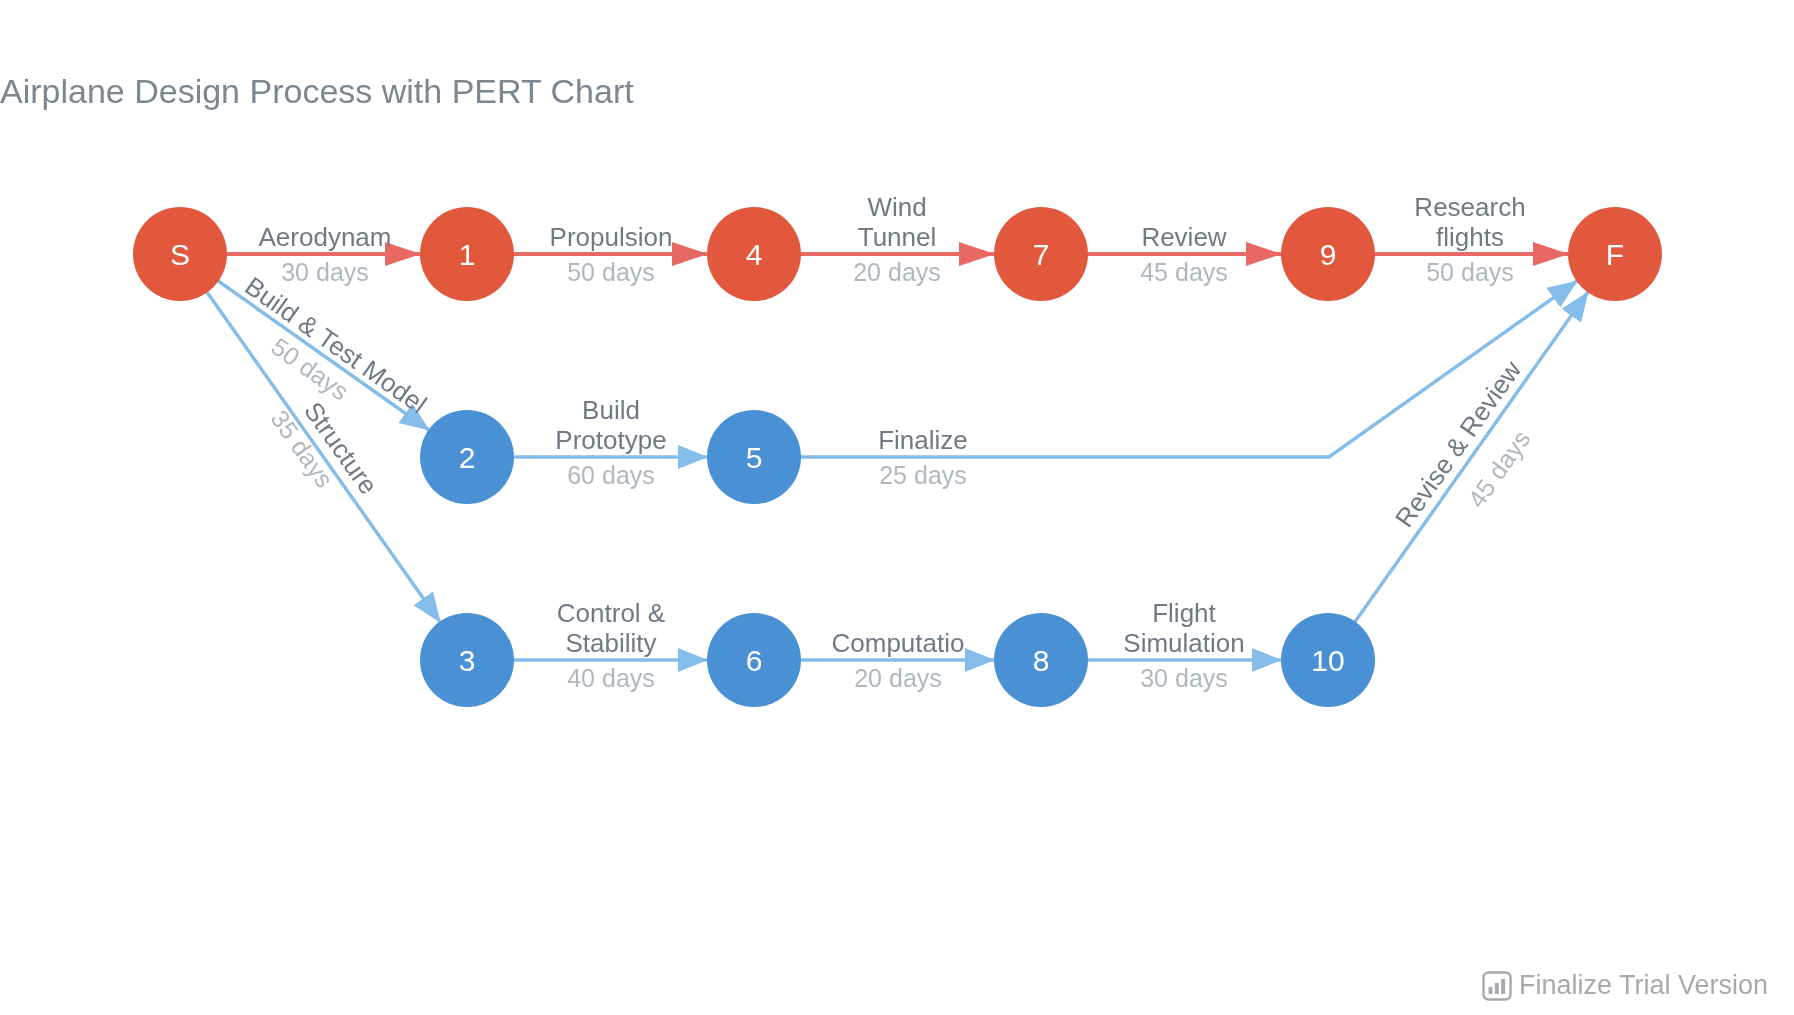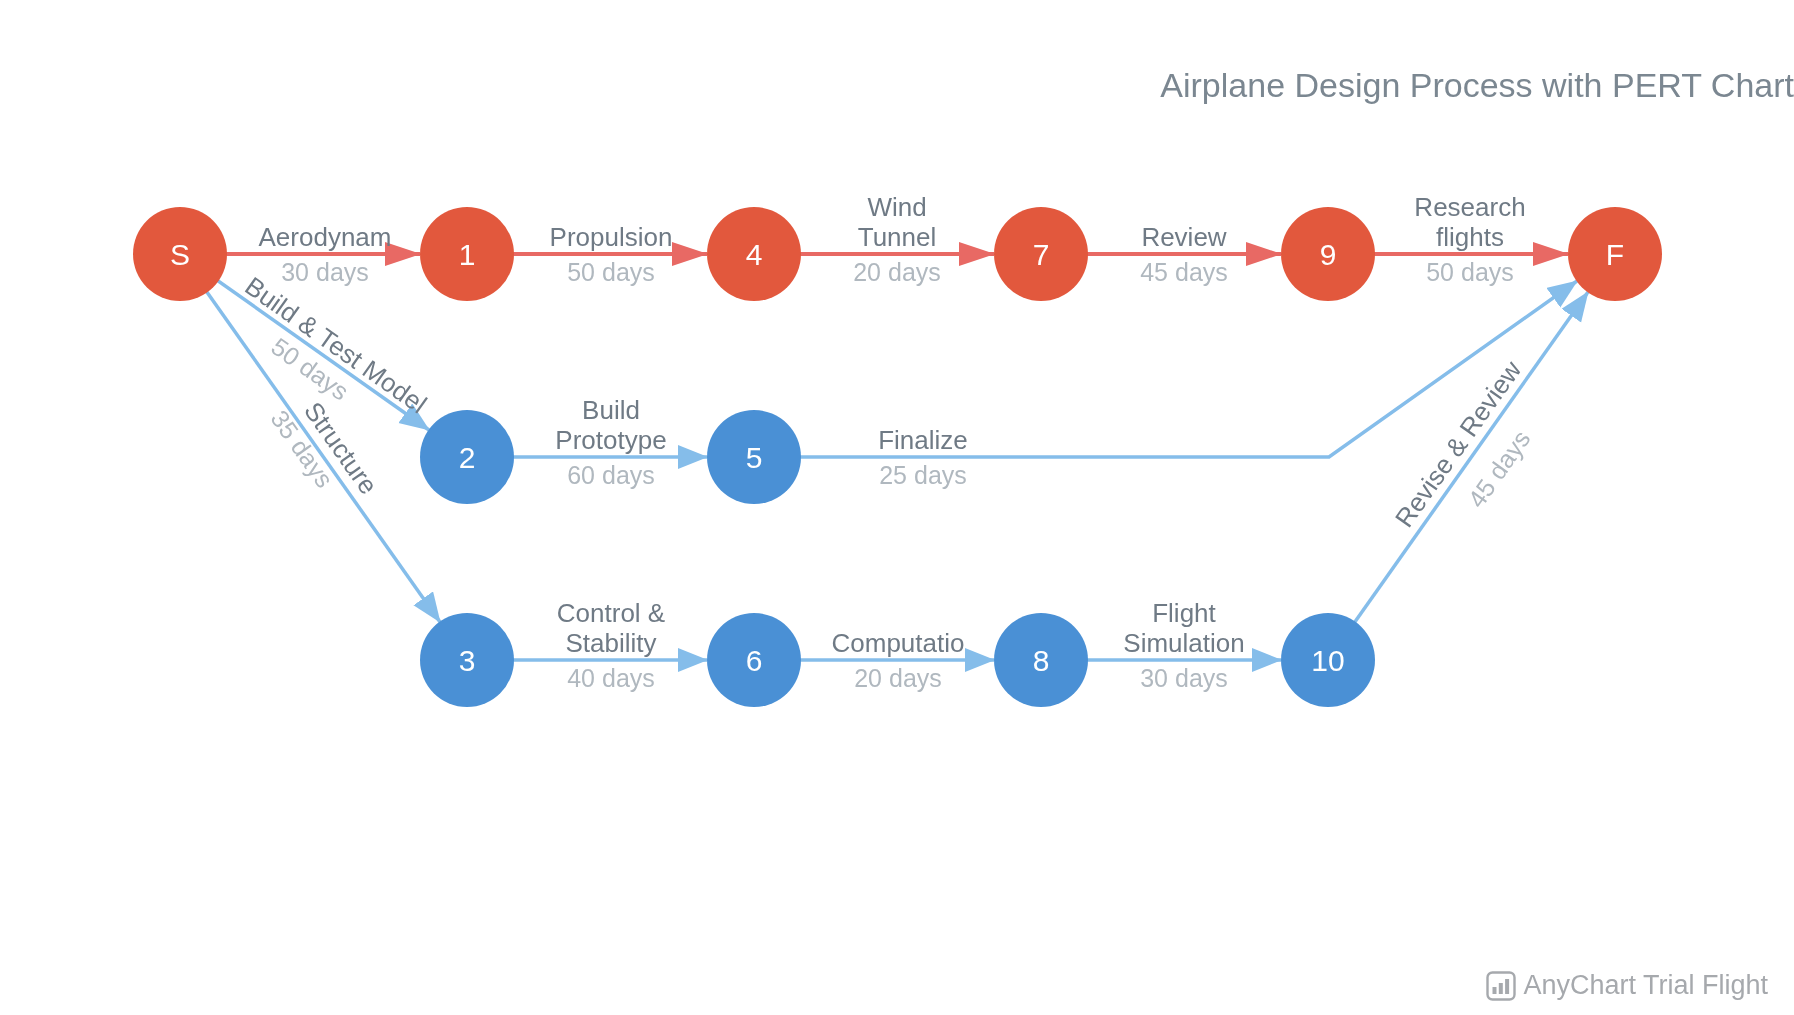--- a/index.html
+++ b/index.html
@@ -1,18 +1,18 @@
 <!DOCTYPE html>
 <html style="--title: #7b8791; --label: #6f7a85; --days: #b0b8bf; --wm: #a6a9ad;"><head>
 <meta charset="utf-8">
 <style>
   html,body{margin:0;padding:0;background:#ffffff;}
   body{width:1794px;height:1015px;position:relative;overflow:hidden;
        font-family:"Liberation Sans",sans-serif;}
-  #chart-title{position:absolute;top:66px;left:0;width:100%;text-align:right;
+  #chart-title{position:absolute;top:72px;left:0;width:100%;text-align:left;
        font-size:34px;font-weight:400;color:var(--title,#7b8791);}
   #pert-svg{position:absolute;top:0;left:0;}
   #pert-svg text{font-family:"Liberation Sans",sans-serif;text-anchor:middle;}
   .edge-name{font-size:26px;fill:var(--label,#6f7a85);}
   .edge-days{font-size:25px;fill:var(--days,#b0b8bf);}
   .node-label{font-size:30px;fill:#ffffff;}
   #watermark{position:absolute;right:26px;bottom:14px;display:flex;
        align-items:center;gap:7px;color:var(--wm,#a6a9ad);font-size:27px;}
   #watermark svg{display:block;}
 </style>
@@ -150,14 +150,14 @@
     </g>
   </svg>
 
 <div id="watermark">
   <svg width="30" height="30" viewBox="0 0 30 30">
     <rect x="1.5" y="1.5" width="27" height="27" rx="5" fill="none" stroke="#a6a9ad" stroke-width="2.4"></rect>
     <rect x="6.5" y="16" width="4" height="7" fill="#a6a9ad"></rect>
     <rect x="12.8" y="12" width="4" height="11" fill="#a6a9ad"></rect>
     <rect x="19.1" y="8" width="4" height="15" fill="#a6a9ad"></rect>
   </svg>
-  <span>AnyChart Trial Flight</span>
+  <span>Finalize Trial Version</span>
 </div>
 
 </body></html>

